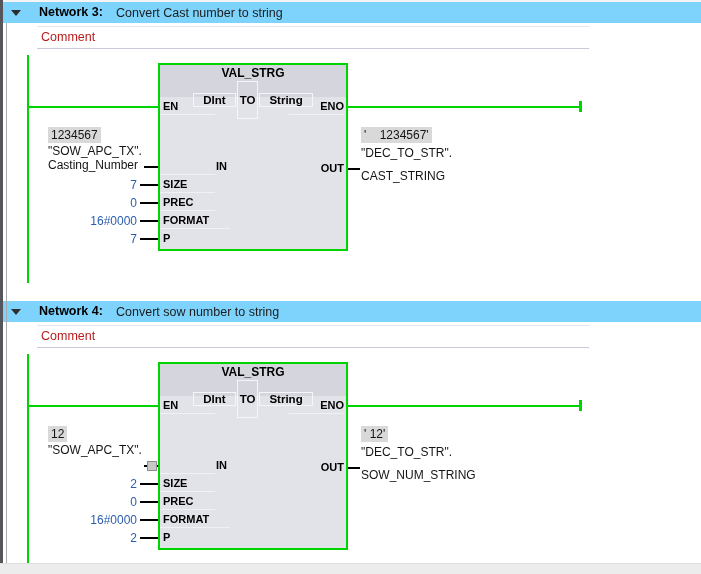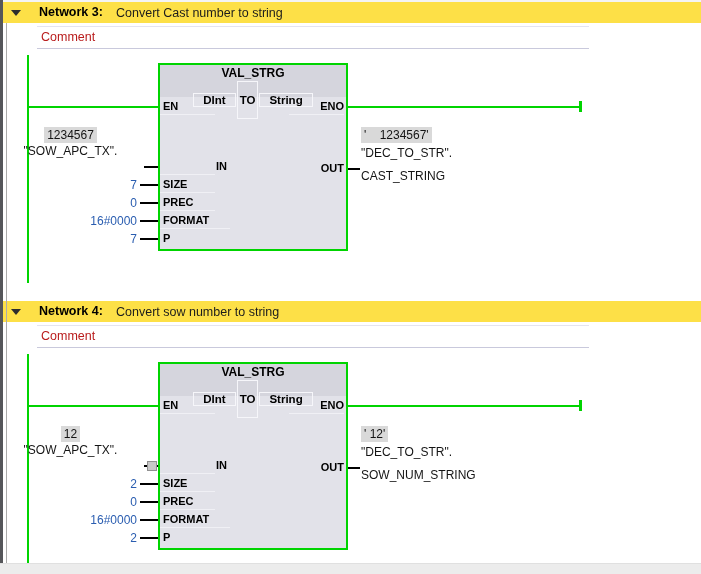--- a/index.html
+++ b/index.html
@@ -11,21 +11,21 @@
   .edge-dark{left:0;top:0;width:3px;height:563px;background:#55565a;}
   .content-left-line{left:6px;top:23px;width:1px;height:540px;background:#ababab;}
   .top-strip{left:0;top:0;width:701px;height:2px;background:#f4f4f4;}
   .bottom-strip{left:0;top:563px;width:701px;height:11px;background:#ececec;border-top:1px solid #e0e0e0;}
 
   .network{position:absolute;left:0;width:701px;}
   #net-3{top:0;height:299px;}
   #net-4{top:299px;height:264px;}
 
   
-  .net-header{left:3px;top:2px;width:698px;height:21px;background:#fde047;}
+  .net-header{left:3px;top:2px;width:698px;height:21px;background:#7dd3fc;}
   .collapse-btn{left:8px;top:8px;width:0;height:0;border-left:5px solid transparent;
                 border-right:5px solid transparent;border-top:6px solid #2d2d2d;}
   .net-title{left:36px;top:0;line-height:21px;font-size:12.5px;font-weight:bold;white-space:nowrap;}
   .net-desc{left:113px;top:1px;line-height:21px;font-size:12.5px;color:#1c1c1c;white-space:nowrap;}
 
   
   .comment-box{left:37px;top:26px;width:552px;height:21px;background:#fff;
                border-top:1px solid #e4e4ef;border-bottom:1px solid #c9c9dc;}
   .comment-text{margin:3px 0 0 4px;font-size:12.5px;color:#b91c1c;}
 
@@ -68,21 +68,21 @@
   .stub{background:#000;height:2px;}
   .stub-in{left:144px;top:166px;width:14px;}
   .stub-size{left:140px;top:184px;width:18px;}
   .stub-prec{left:140px;top:202px;width:18px;}
   .stub-format{left:140px;top:220px;width:18px;}
   .stub-p{left:140px;top:238px;width:18px;}
   .stub-out{left:348px;top:168px;width:12px;}
 
   
   .txt{font-size:12px;line-height:14px;white-space:nowrap;color:#141414;}
-  .in-col{left:0;width:141px;text-align:center;}
+  .in-col{left:0;width:141px;text-align:left;padding-left:48px;}
   .in-monitor{top:128px;}
   .in-op1{top:144px;}
   .in-op2{top:158px;}
   .val{left:0;width:137px;text-align:right;color:#2a5db0;}
   .val-size{top:178px;}
   .val-prec{top:196px;}
   .val-format{top:214px;}
   .val-p{top:232px;}
   .out-monitor{left:361px;top:128px;}
   .out-op1{left:361px;top:146px;}
@@ -137,20 +137,21 @@
 
     <div class="abs stub stub-in"></div>
     <div class="abs stub stub-size"></div>
     <div class="abs stub stub-prec"></div>
     <div class="abs stub stub-format"></div>
     <div class="abs stub stub-p"></div>
     <div class="abs stub stub-out"></div>
 
     <div class="abs txt in-col in-monitor"><span class="monitor-span">1234567</span></div>
     <div class="abs txt in-col in-op1">"SOW_APC_TX".</div>
+    <div class="abs txt in-col in-op2">Casting_Number</div>
     <div class="abs txt val val-size">7</div>
     <div class="abs txt val val-prec">0</div>
     <div class="abs txt val val-format">16#0000</div>
     <div class="abs txt val val-p">7</div>
 
     <div class="abs txt out-monitor"><span class="monitor-span">'    1234567'</span></div>
     <div class="abs txt out-op1">"DEC_TO_STR".</div>
     <div class="abs txt out-op2">CAST_STRING</div>
   </div>
 

